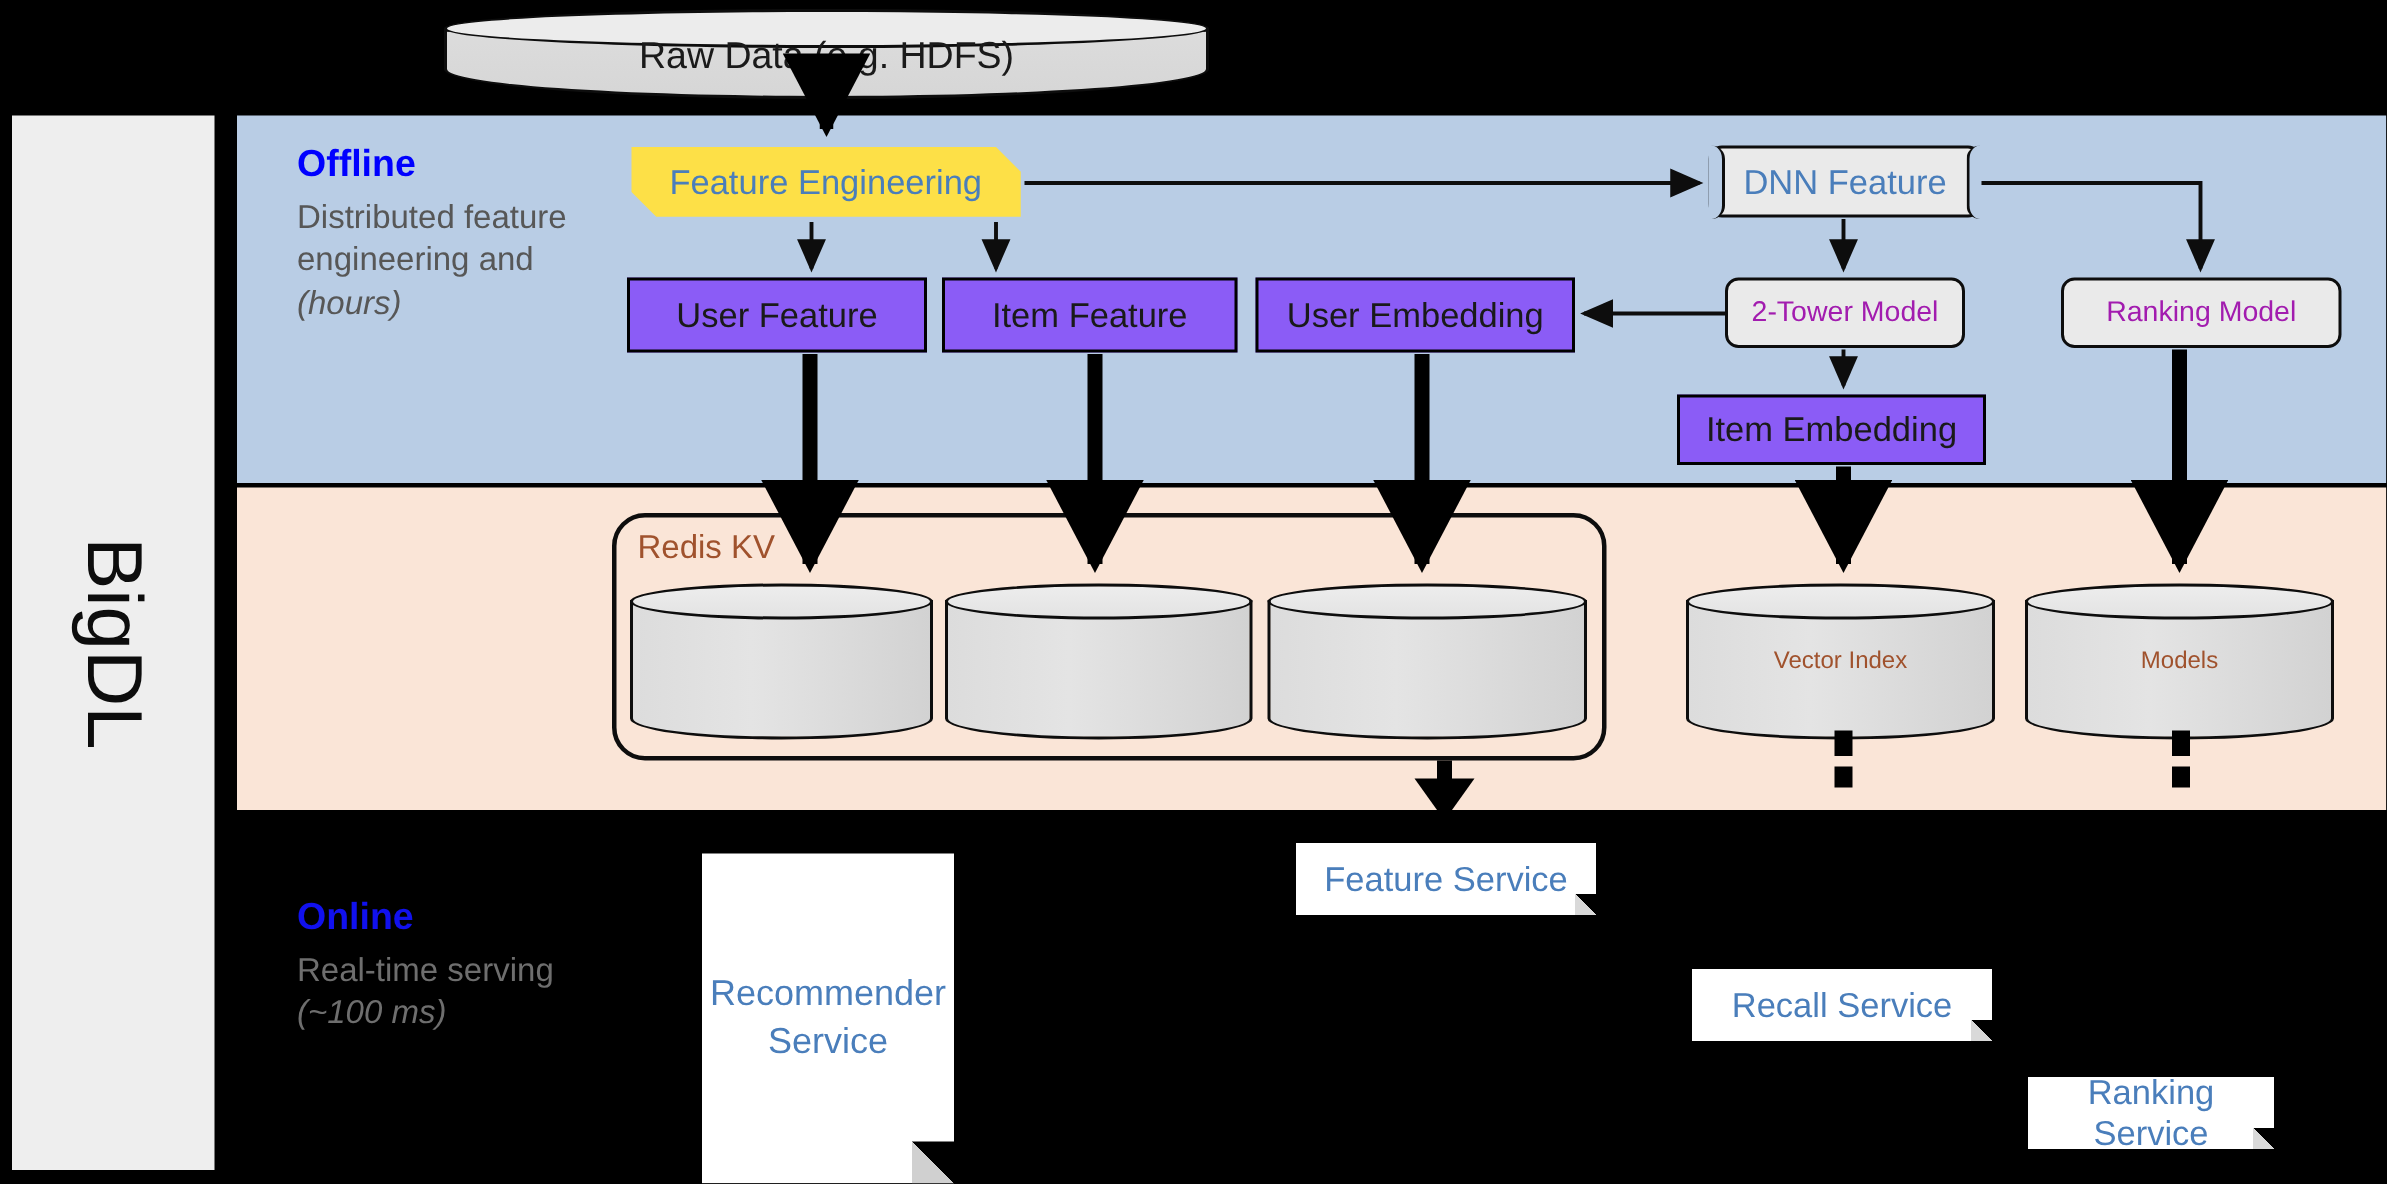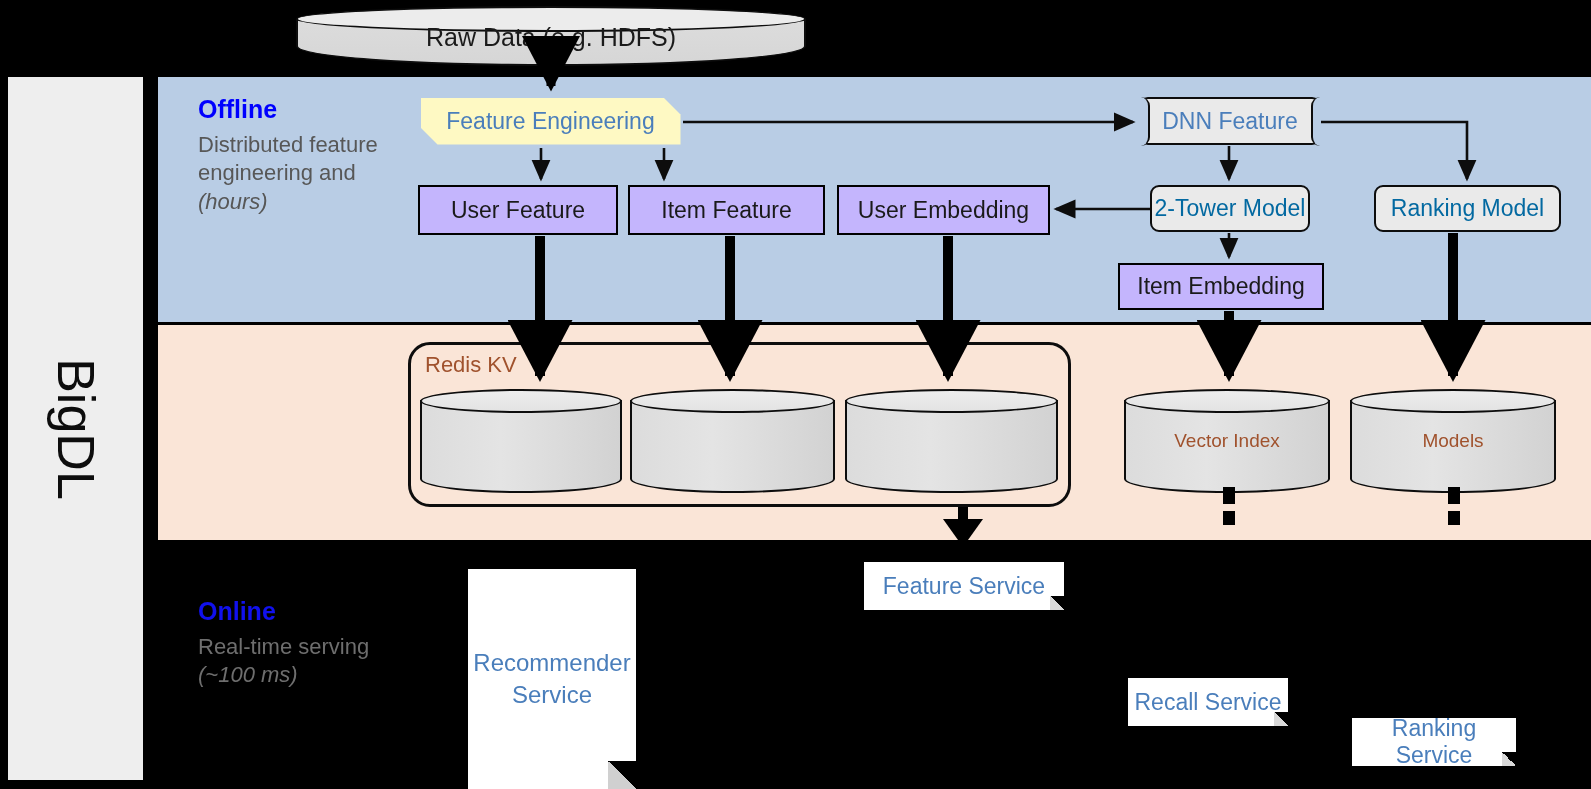--- a/index.html
+++ b/index.html
@@ -40,46 +40,46 @@
   #cap-nearline{left:178px;top:358px;}
   #cap-online{left:178px;top:598px;}
   #cap-online .cap-title{color:#1111ee;}
   #cap-online .cap-body{color:#6e6e6e;}
 
   
   .node{position:absolute;box-sizing:border-box;display:flex;align-items:center;justify-content:center;text-align:center;}
 
   
   .gray-box{
-    background:#c4b5fd;border:2.5px solid #000;
+    background:#8b5cf6;border:2.5px solid #000;
     font-size:23px;color:#1a1a1a;text-align:right;
   }
 
   
   .model-box{
     background:#eaeaea;border:2.5px solid #0d0d0d;border-radius:9px;
-    font-size:23px;color:#0369a1;
+    font-size:19px;color:#a21caf;
   }
 
   
   .tape-box{
     background:#eaeaea;border:2.5px solid #0d0d0d;
     font-size:23px;color:#4a7ebb;
     border-radius:9px;
   }
   .tape-box::before,.tape-box::after{
     content:"";position:absolute;top:-2.5px;bottom:-2.5px;width:9px;
     background:#b9cde5;
   }
   .tape-box::before{left:-2.5px;border-right:2.5px solid #0d0d0d;border-radius:0 9px 9px 0;}
   .tape-box::after{right:-2.5px;border-left:2.5px solid #0d0d0d;border-radius:9px 0 0 9px;}
 
   
   .cut-box{
-    background:#fef9c3;
+    background:#fde047;
     font-size:23px;color:#4a7ebb;
     clip-path:polygon(0 0, calc(100% - 17px) 0, 100% 17px, 100% 100%, 17px 100%, 0 calc(100% - 17px));
     border:none;
   }
   .cut-box-outline{
     position:absolute;inset:0;
     background:#0d0d0d;
     clip-path:polygon(0 0, calc(100% - 17px) 0, 100% 17px, 100% 100%, 17px 100%, 0 calc(100% - 17px));
     z-index:-1;
   }
@@ -95,21 +95,21 @@
   }
   .cyl .top{
     position:absolute;left:0;right:0;top:0;height:24px;
     background:linear-gradient(to bottom,#ededed,#e3e3e3);
     border:2.5px solid #0d0d0d;border-radius:50%;
     box-sizing:border-box;
   }
   .cyl .cyl-label{
     position:absolute;left:0;right:0;top:0;bottom:0;
     display:flex;align-items:center;justify-content:center;
-    font-size:19px;color:#a0522d;
+    font-size:16px;color:#a0522d;
   }
 
   
   #rawdata{position:absolute;left:296px;top:6px;width:510px;height:60px;}
   #rawdata .body{
     position:absolute;left:0;right:0;top:13px;bottom:0;
     background:linear-gradient(to bottom,#dcdcdc,#d6d6d6);
     border:2px solid #0d0d0d;border-radius:0 0 50% 50%/0 0 20px 20px;box-sizing:border-box;
   }
   #rawdata .top{
@@ -138,21 +138,21 @@
     font-size:23px;color:#4a7ebb;
     box-sizing:border-box;
   }
   .note .fold{
     position:absolute;right:0;bottom:0;width:14px;height:14px;
     background:linear-gradient(225deg,#000 0 50%,#d9d9d9 50% 100%);
   }
   #note-recommender{left:468px;top:569px;width:168px;height:220px;font-size:24px;line-height:1.32;}
   #note-recommender .fold{width:28px;height:28px;background:linear-gradient(225deg,#000 0 50%,#d0d0d0 50% 100%);}
   #note-feature{left:864px;top:562px;width:200px;height:48px;}
-  #note-recall{left:1128px;top:646px;width:160px;height:48px;margin-top:32px;}
+  #note-recall{left:1128px;top:646px;width:200px;height:48px;}
   #note-ranking{left:1352px;top:718px;width:164px;height:48px;justify-content:center;}
 
   
   #wires{position:absolute;left:0;top:0;width:1591px;height:789px;pointer-events:none;}
 </style>
 </head>
 <body>
 
 <div id="stage">
 

